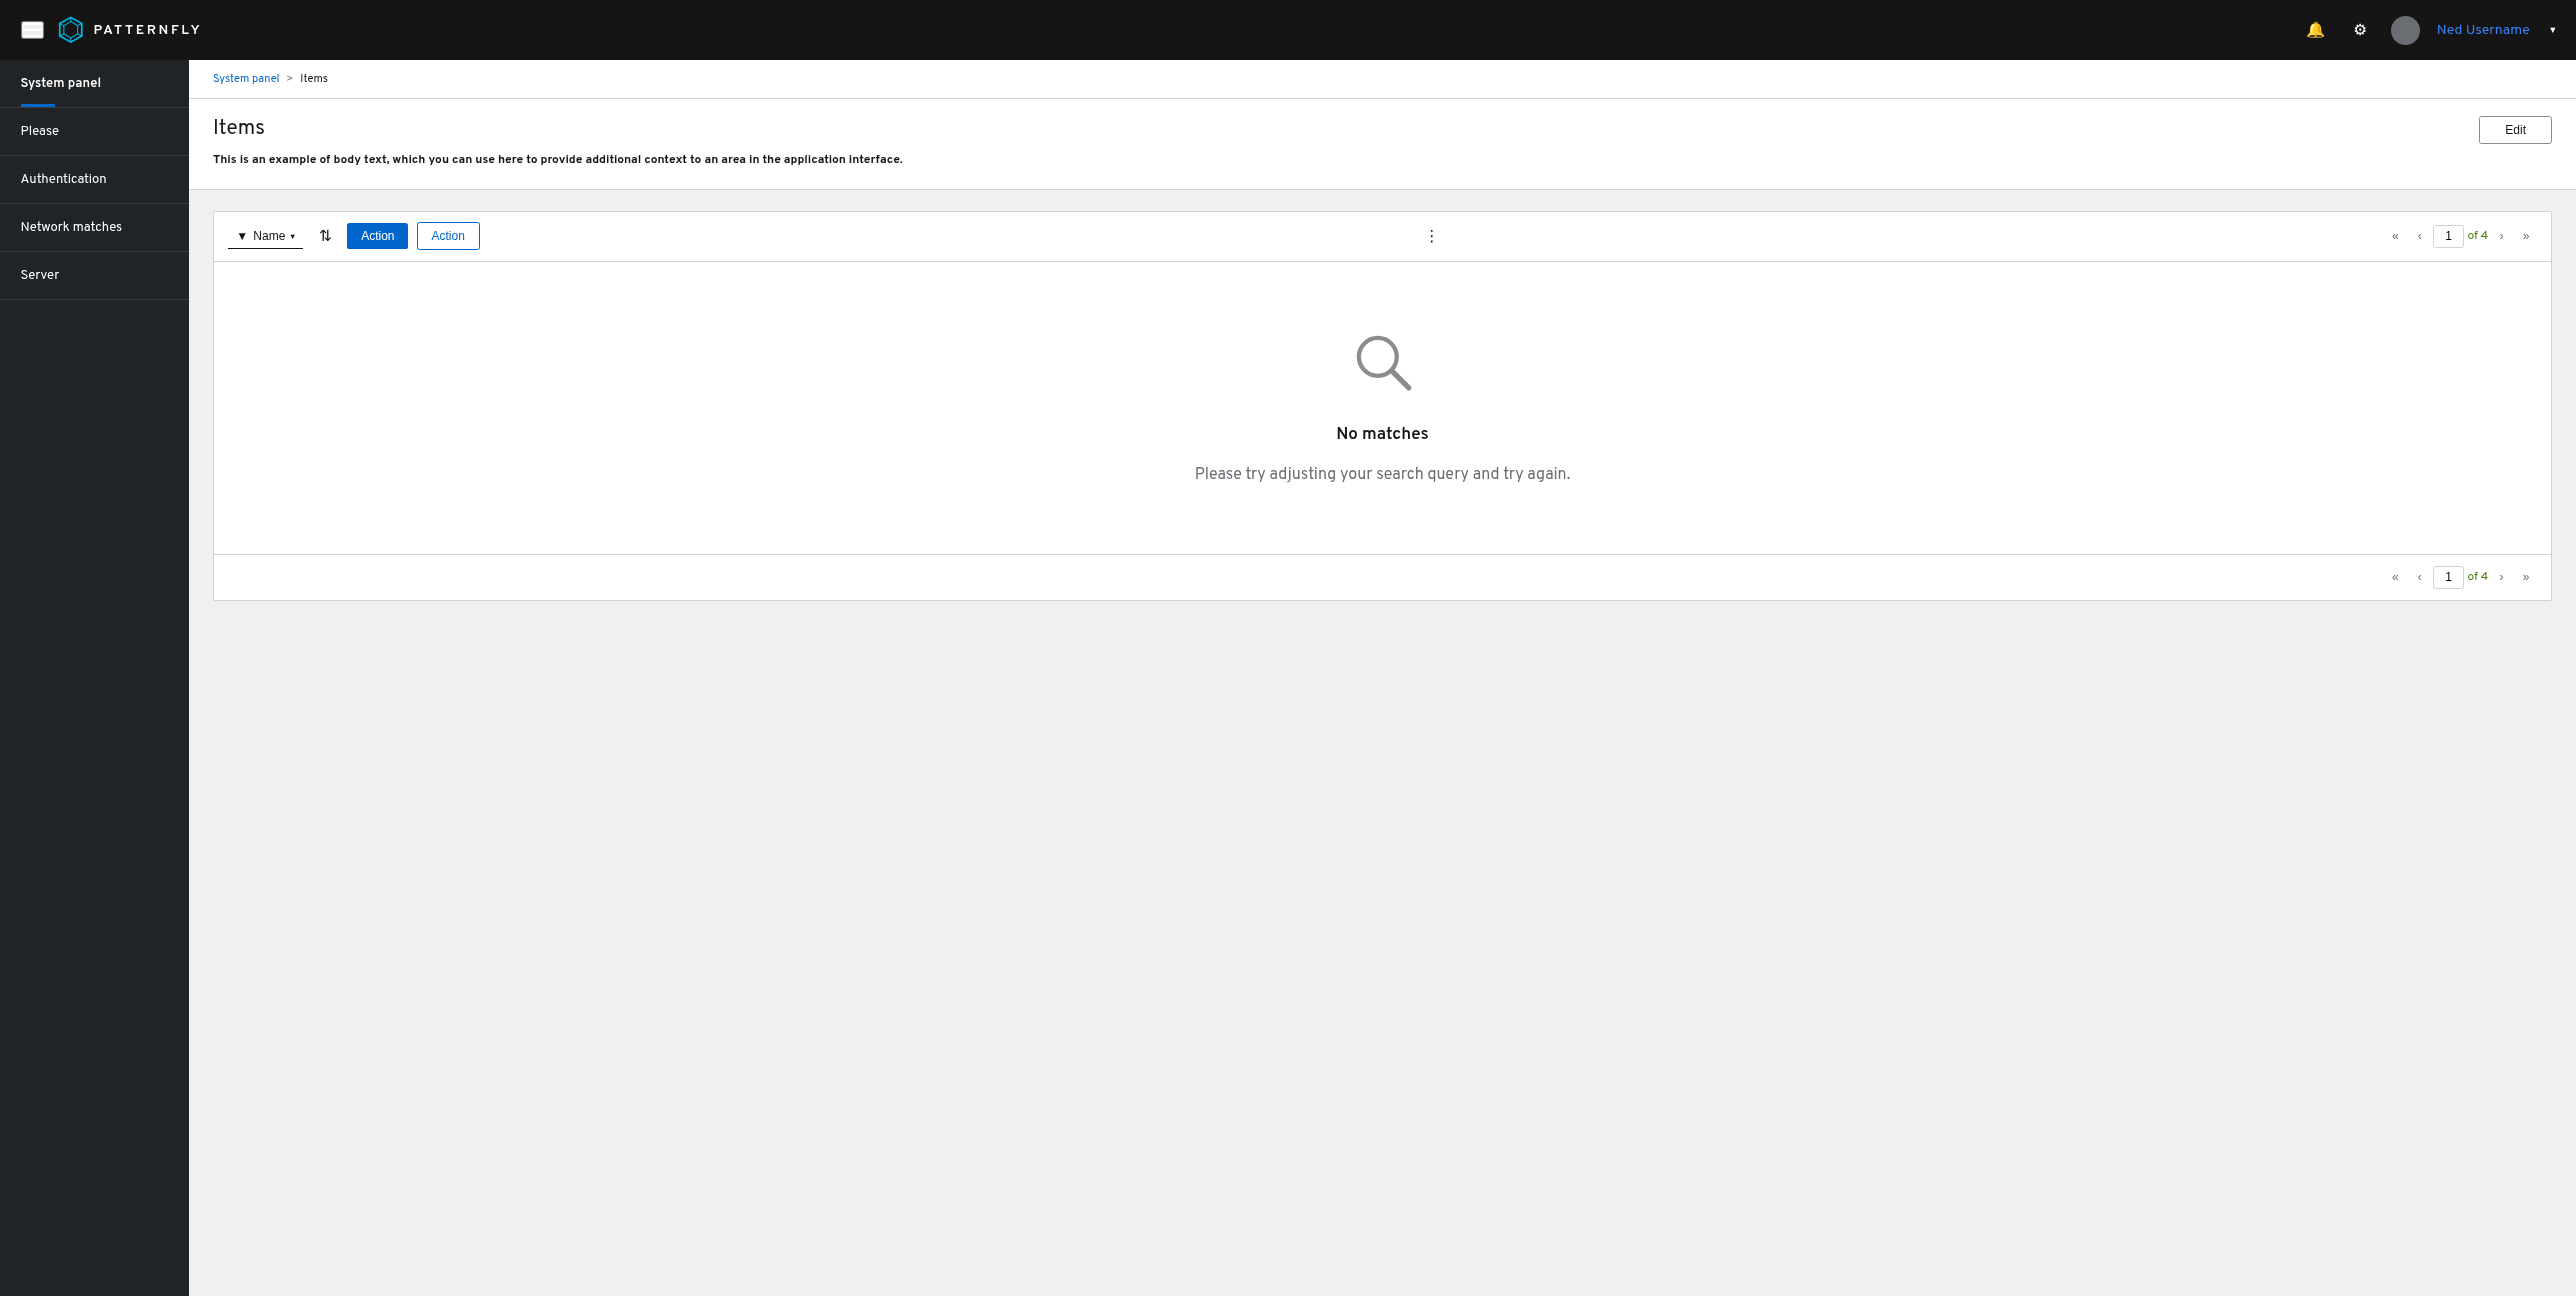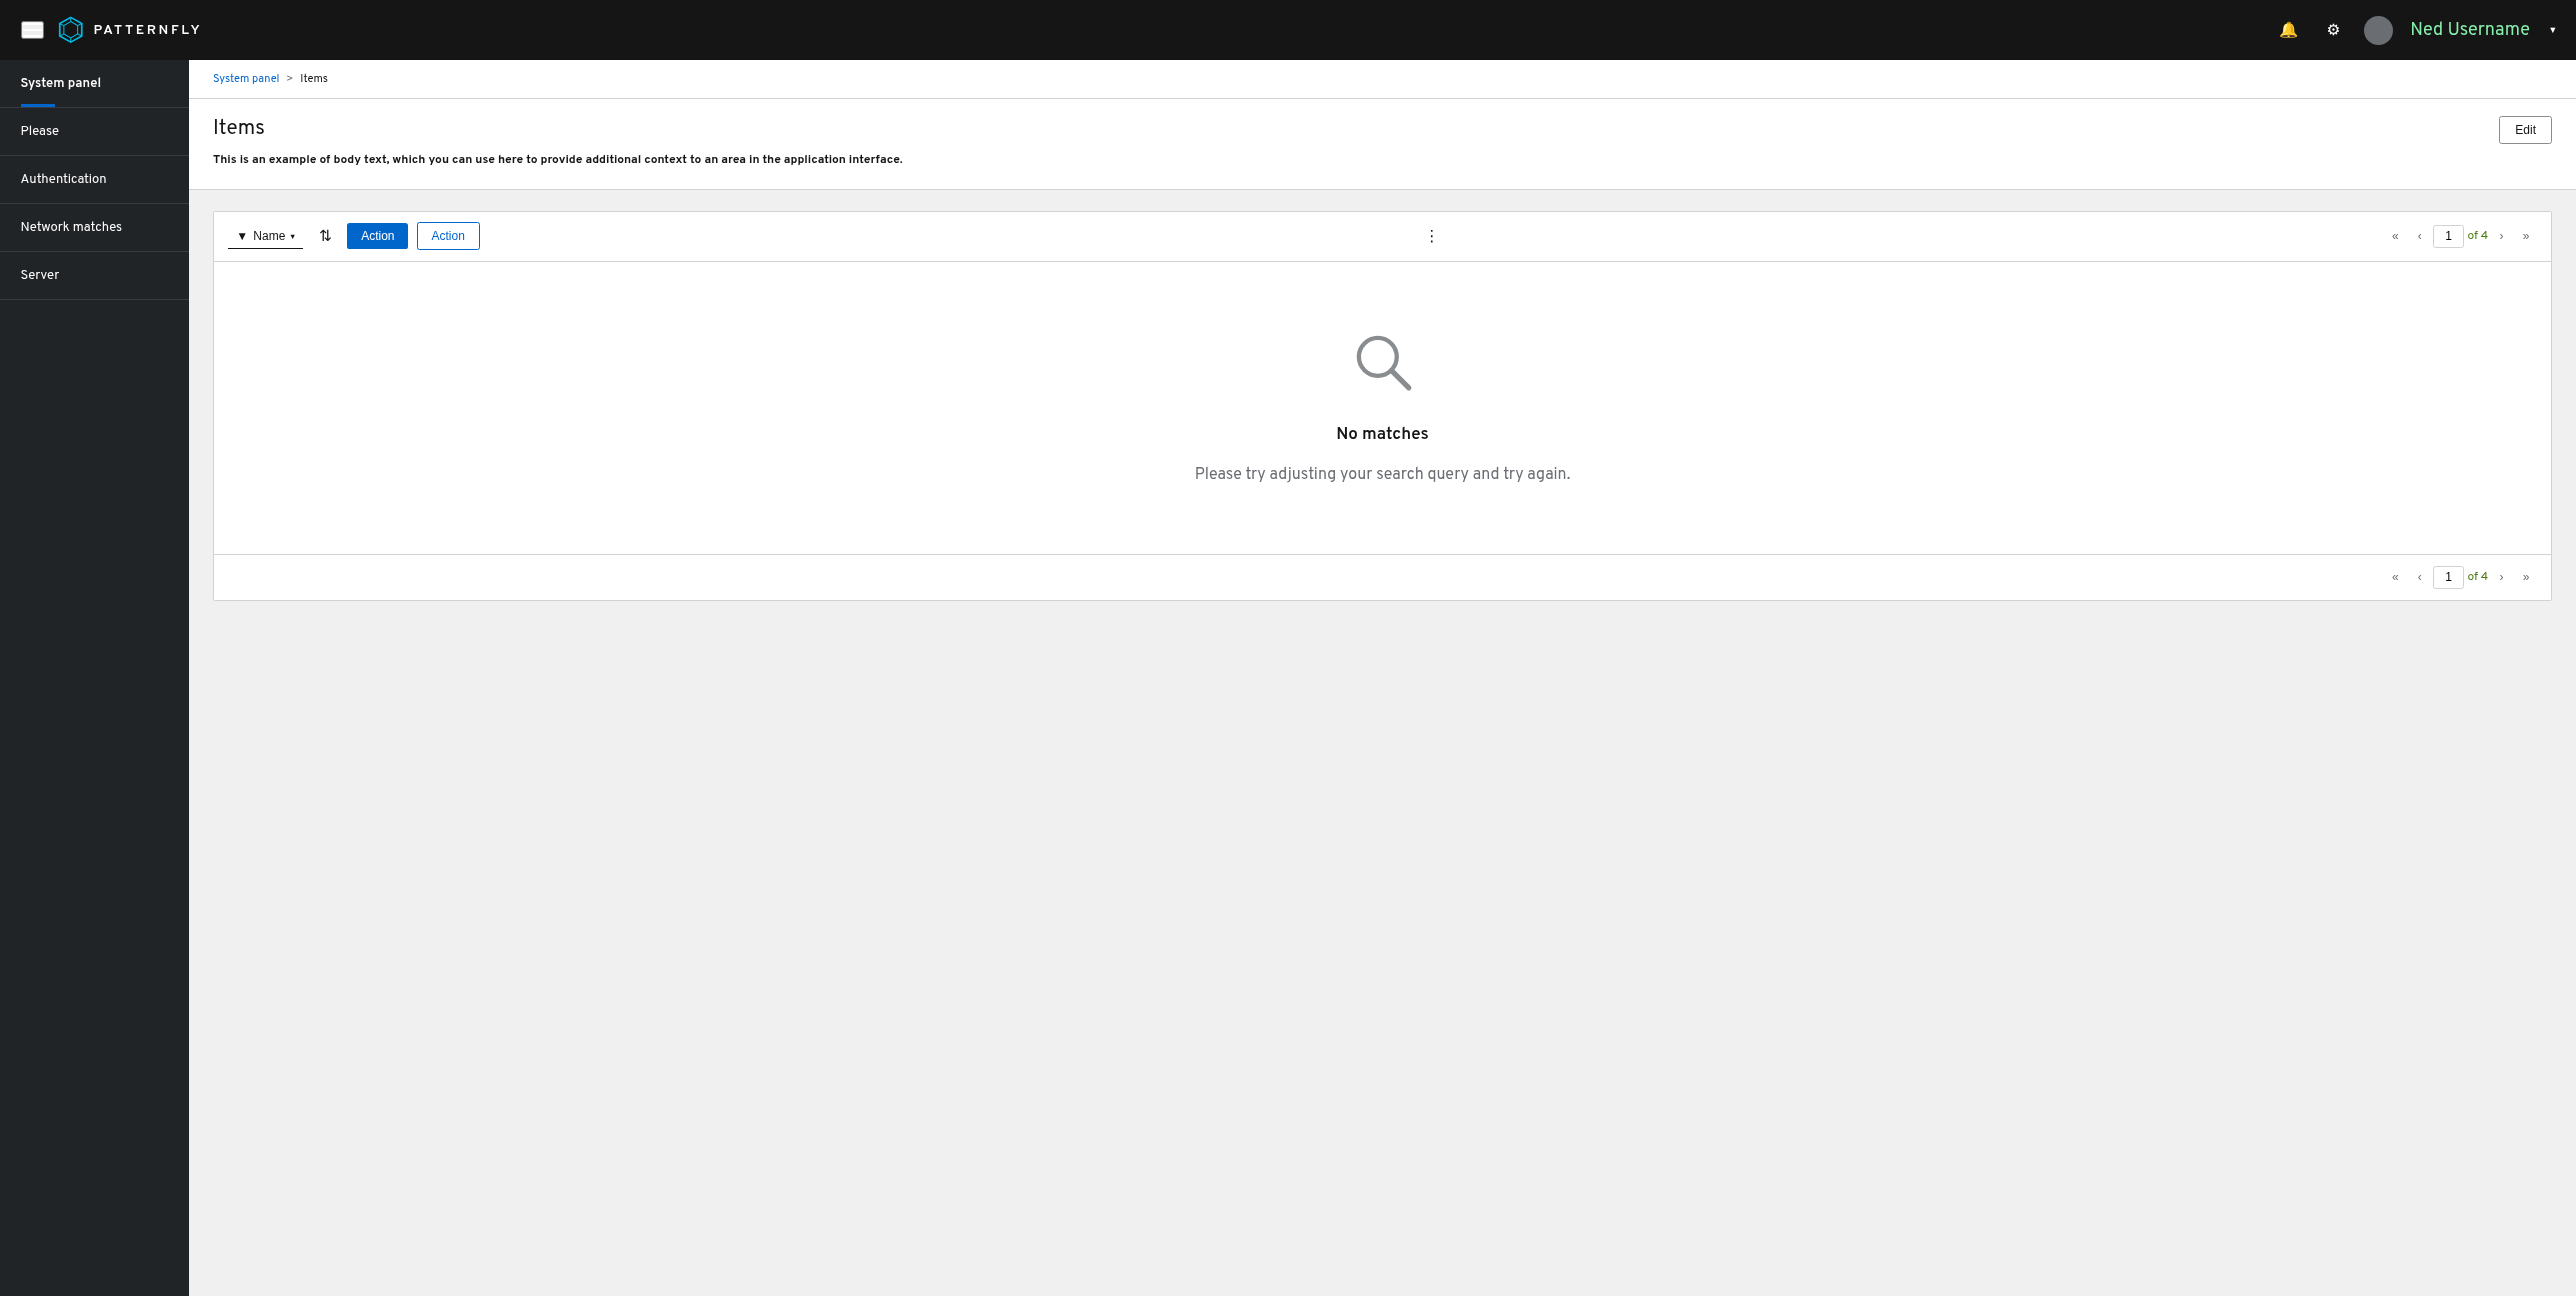--- a/index.html
+++ b/index.html
@@ -30,21 +30,21 @@
       display: flex; align-items: center; gap: 17px;
     }
     .nav-icon-btn {
       background: none; border: none; cursor: pointer; color: #fff; font-size: 15.5px;
       display: flex; align-items: center; justify-content: center; width: 27.5px; height: 27.5px;
     }
     .nav-avatar {
       width: 29px; height: 29px; border-radius: 50%; background: #6a6e73; display: flex; align-items: center; justify-content: center;
     }
     .nav-username {
-      color: #86efac; font-size: 18px; text-align: center;
+      color: #3b82f6; font-size: 14px; text-align: center;
     }
     .nav-dropdown-arrow {
       color: #fff; font-size: 10.3px; margin-left: 3.4px; cursor: pointer;
     }
 
     
     .app-body {
       display: flex; flex: 1; overflow: hidden;
     }
 
@@ -82,21 +82,21 @@
     }
 
     
     .page-header {
       background: #fff; padding: 17px 24px 20.6px; border-bottom: 0.9px solid #d2d2d2; display: flex; align-items: flex-start; justify-content: space-between;
     }
     .page-header-left { flex: 1; }
     .page-title { font-size: 20.6px; font-weight: 400; color: #151515; margin-bottom: 8.6px; }
     .page-description { font-size: 12px; color: #151515; line-height: 1.5; font-weight: bold; }
     .edit-btn {
-      background: #fff; border: 0.9px solid #8a8d90; color: #151515; padding: 6px 15px; font-size: 12px; cursor: pointer; border-radius: 2.6px;
+      background: #fff; border: 0.9px solid #8a8d90; color: #151515; padding: 6px 25px; font-size: 12px; cursor: pointer; border-radius: 2.6px;
     }
 
     
     .content-area { padding: 20.6px 24px; flex: 1; }
 
     
     .table-container {
       background: #fff; border: 0.9px solid #d2d2d2; border-radius: 1.7px;
     }
 

